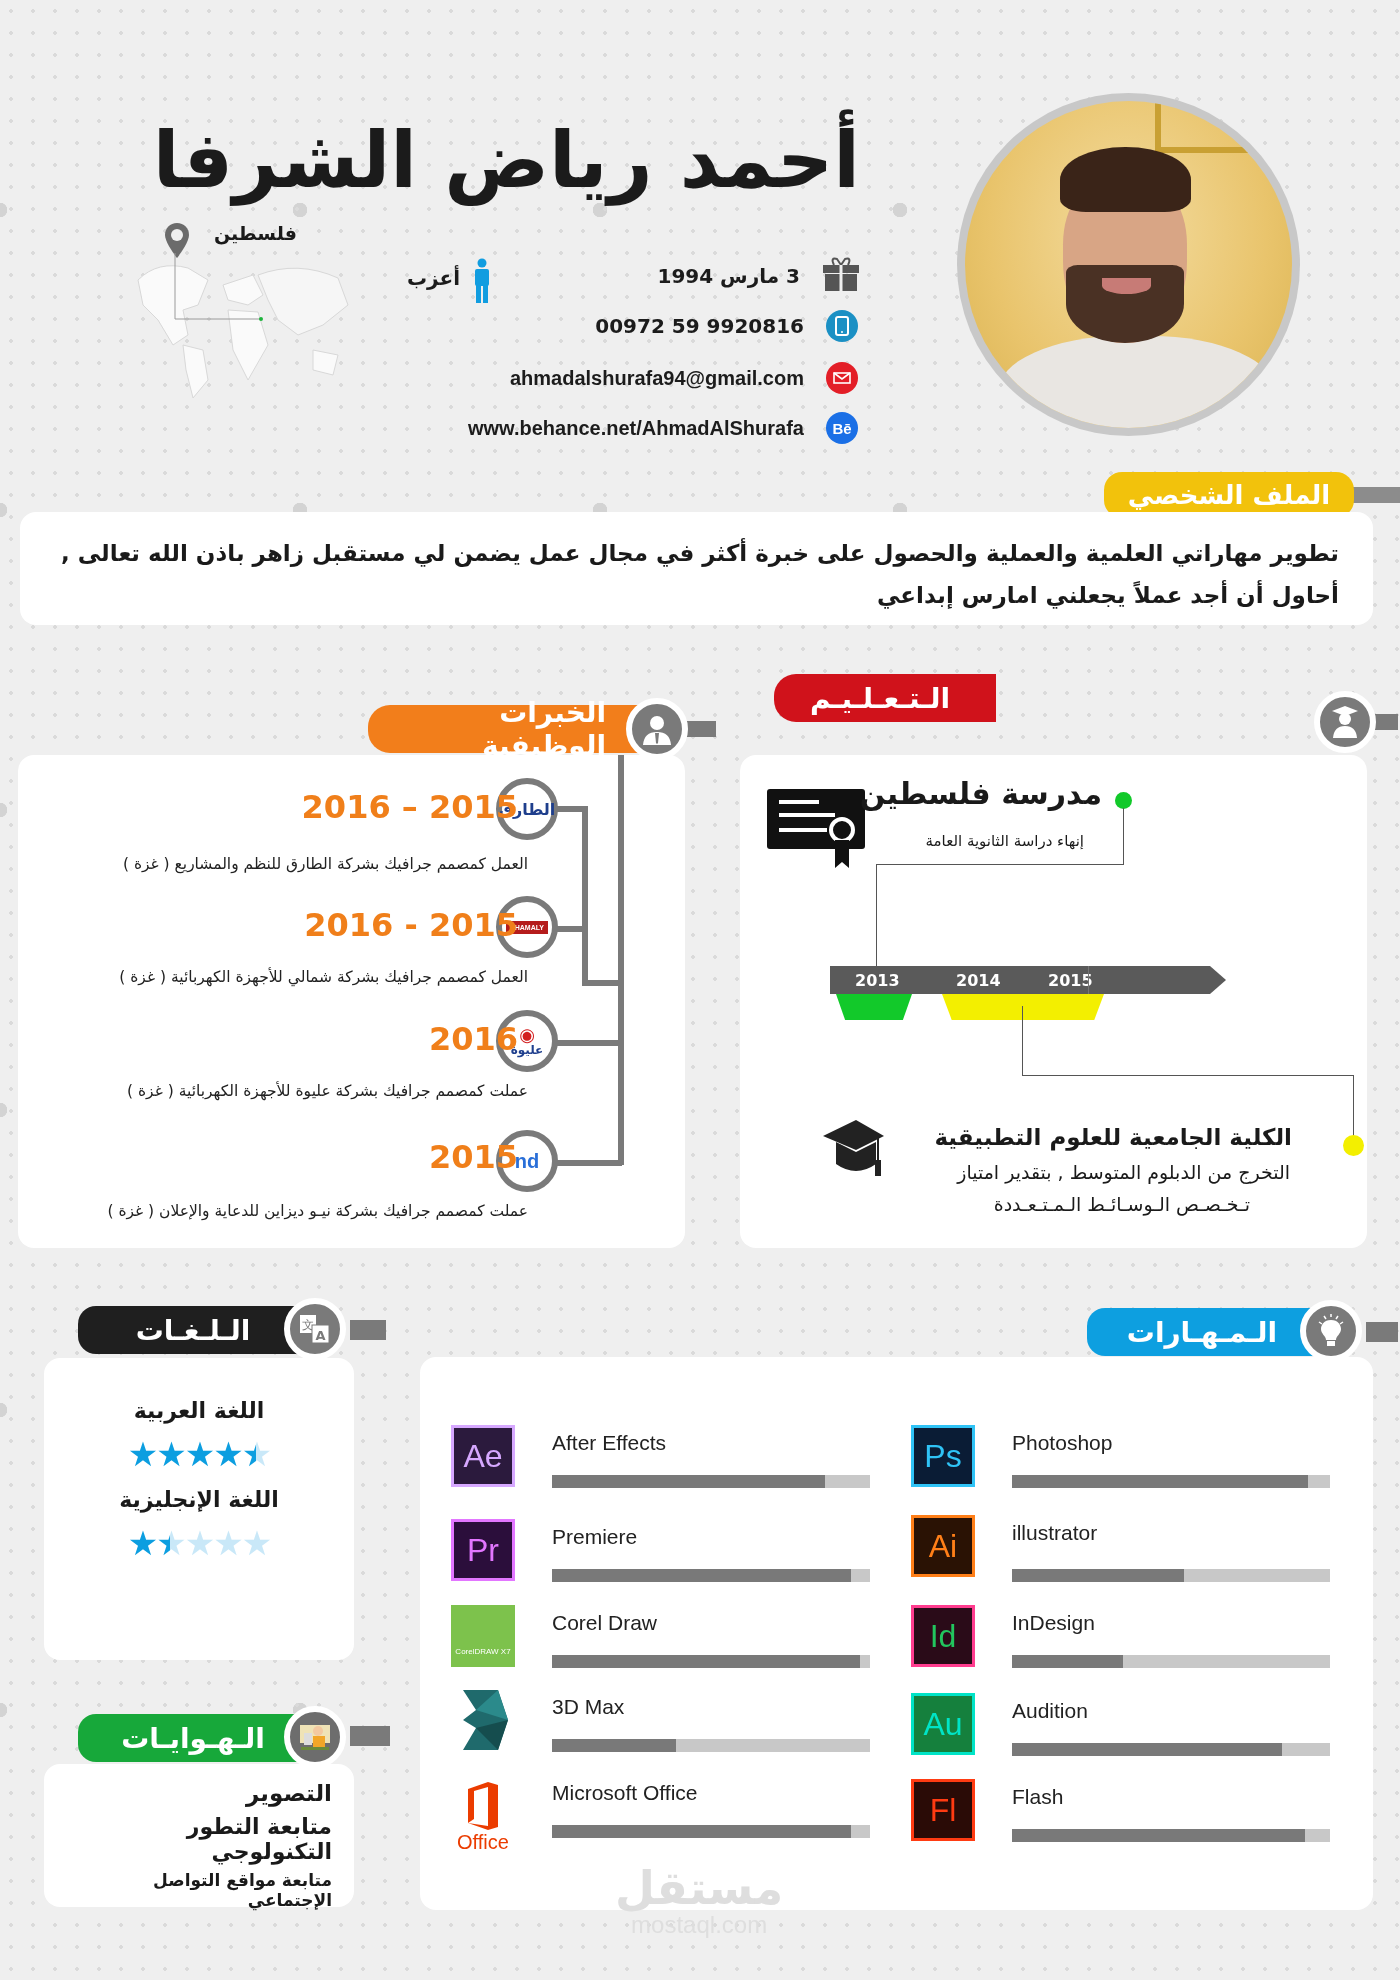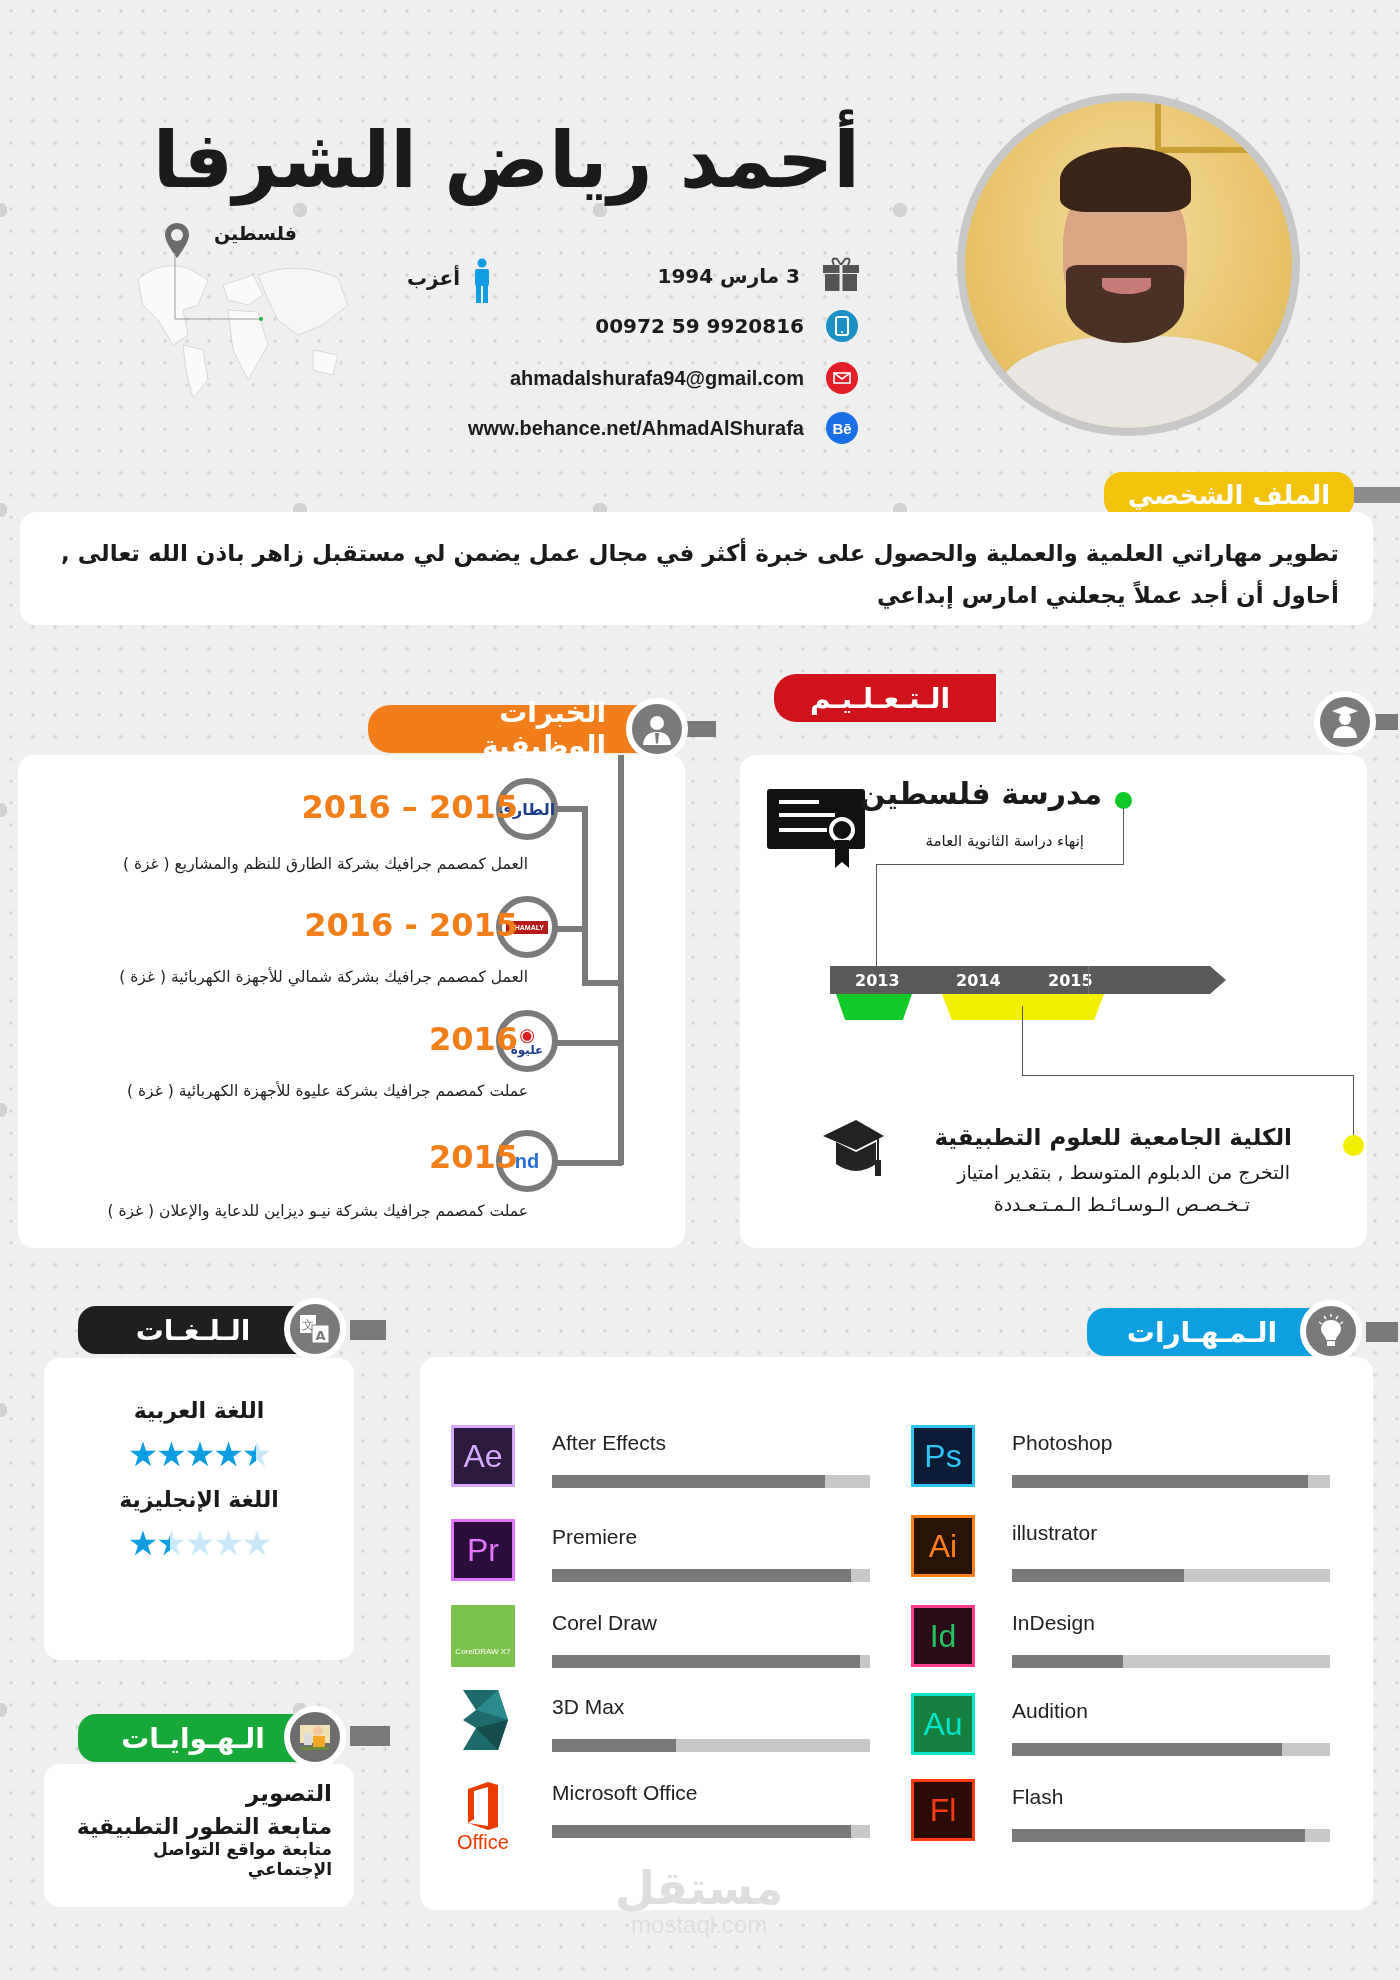--- a/index.html
+++ b/index.html
@@ -313,22 +313,22 @@
       <circle cx="20" cy="10" r="5" fill="#f3c9a0"></circle>
       <rect x="15" y="15" width="12" height="12" fill="#f2a628"></rect>
       <rect x="6" y="12" width="8" height="12" fill="#ddd"></rect>
       <rect x="3" y="26" width="28" height="3" fill="#6b8a3a"></rect>
     </svg>
 </div>
 <div class="abs sec-tail" style="left:352px;top:1726px;width:40px;height:20px;"></div>
 
 <div class="abs card hob-card rtl">
   <div style="font-size:23px;font-weight:bold;margin-top:4px;">التصوير</div>
-  <div style="font-size:22px;font-weight:bold;margin-top:8px;">متابعة التطور التطبيقية</div>
-  <div style="font-size:17px;font-weight:bold;margin-top:0;">متابعة مواقع التواصل الإجتماعي</div>
+  <div style="font-size:22px;font-weight:bold;margin-top:8px;">متابعة التطور التكنولوجي</div>
+  <div style="font-size:17px;font-weight:bold;margin-top:6px;">متابعة مواقع التواصل الإجتماعي</div>
 </div>
 
 <div class="abs" style="left:1087px;top:1308px;width:230px;height:48px;background:#0d9fe0;border-radius:18px 0 0 18px;color:#fff;font-size:28px;font-weight:bold;display:flex;align-items:center;justify-content:center;">الـمـهـارات</div>
 <div class="abs sec-icon" style="left:1300px;top:1300px;margin-left:0;">
   <svg width="30" height="34" viewBox="0 0 30 34">
       <path d="M15 6 C8 6 5 11 5 15 C5 20 10 22 10 26 L20 26 C20 22 25 20 25 15 C25 11 22 6 15 6Z" fill="#fff"></path>
       <rect x="11" y="27" width="8" height="5" fill="#fff"></rect>
       <path d="M3 8 L6 10 M27 8 L24 10 M15 0 L15 3 M8 2 L10 5 M22 2 L20 5" stroke="#fff" stroke-width="1.5"></path>
     </svg>
 </div>

